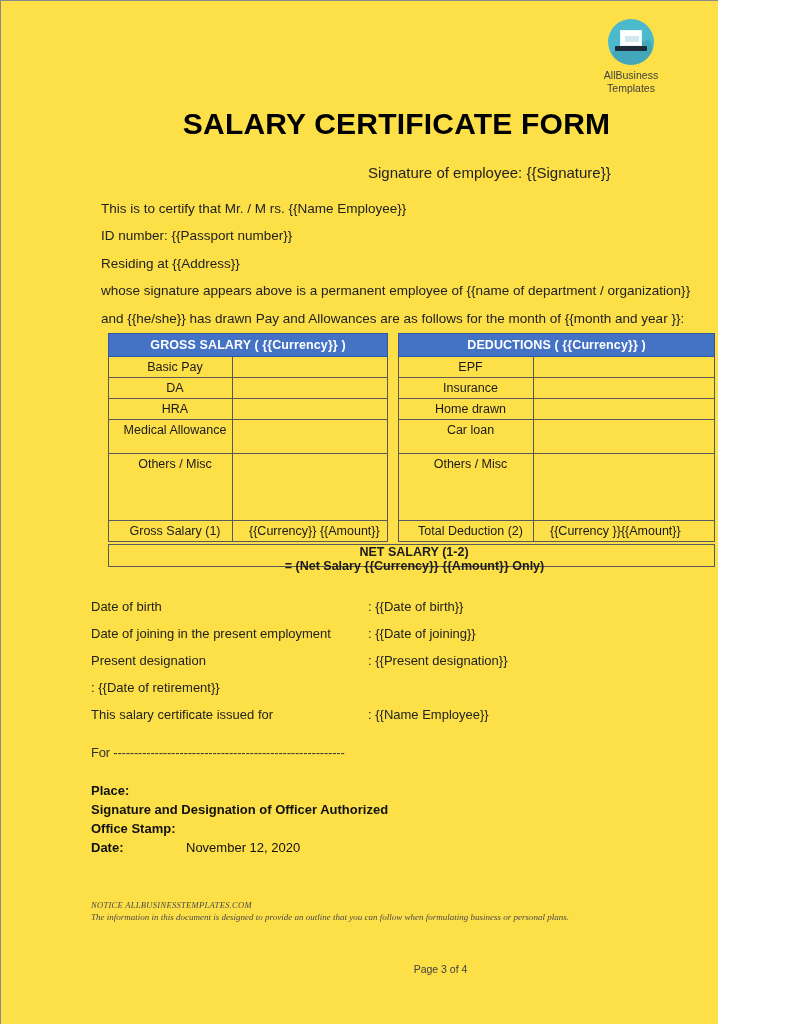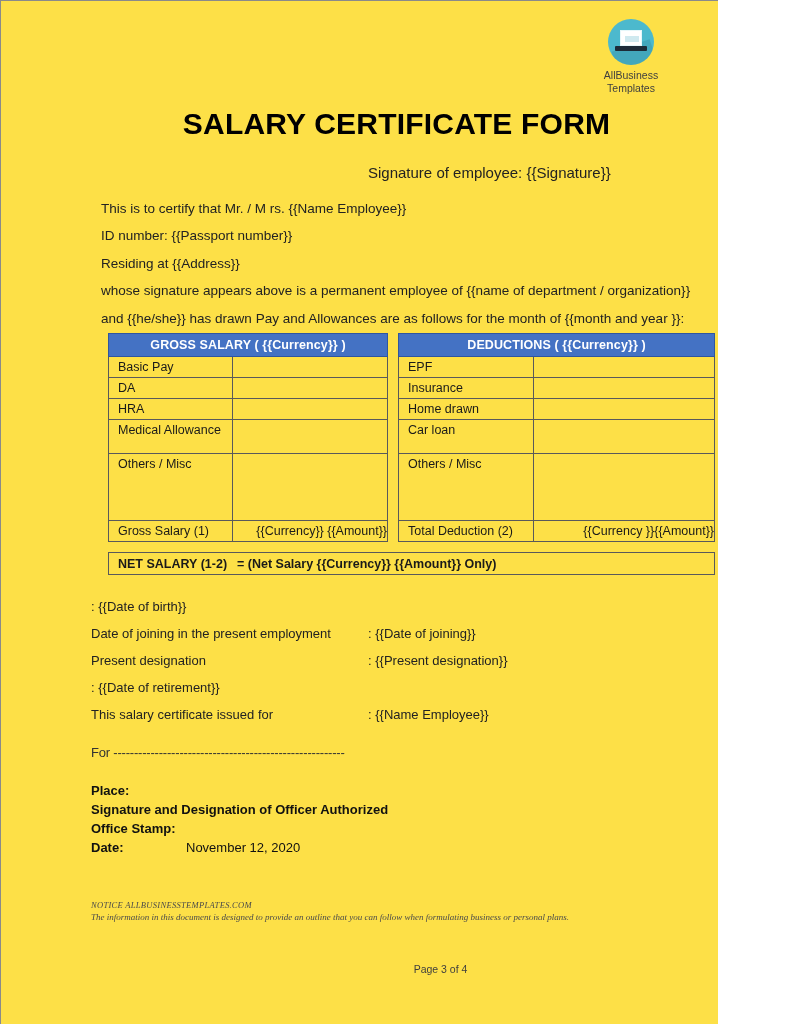--- a/index.html
+++ b/index.html
@@ -134,21 +134,21 @@
     table-layout: fixed;
     font-size: 12.5px;
     color: #1a1a1a;
   }
   table.salary.left  { width: 279px; border-radius: 13px; }
   table.salary.right { width: 316px; }
   table.salary td, table.salary th {
     border: 1px solid #59595b;
     padding: 3px 0 3px 9px;
     vertical-align: top;
-    text-align: left;
+    text-align: center;
     font-weight: normal;
   }
   table.salary th.hdr {
     background: #4472c4;
     color: #ffffff;
     font-weight: bold;
     text-align: center;
     font-size: 12.5px;
     letter-spacing: 0.1px;
     padding: 4px 0;
@@ -158,31 +158,32 @@
   .col-val-l   { width: 155px; }
   .col-label-r { width: 135px; }
   .col-val-r   { width: 181px; }
 
   .r-basic   { height: 18px; }
   .r-da      { height: 18px; }
   .r-hra     { height: 18px; margin-top: 36px; }
   .r-med     { height: 34px; }
   .r-others  { height: 67px; }
   .r-total   { height: 18px; font-weight: bold; }
-  .r-total .amt { font-weight: normal; text-align: right; padding-left: 0; }
+  .r-total .amt { font-weight: normal; text-align: left; padding-left: 16px; }
 
   .net-row {
-    margin-top: 10px;
+    margin-top: 2px;
     width: 607px;
     border: 1px solid #59595b;
     box-sizing: border-box;
     height: 23px;
     display: flex;
     align-items: center;
     font-size: 12.5px;
+    flex-direction: column;
   }
   .net-label {
     font-weight: bold;
     padding-left: 9px;
     width: 122px;
     box-sizing: border-box;
   }
   .net-value {
     font-weight: bold;
     padding-left: 6px;
@@ -355,20 +356,21 @@
     </div>
 
     <div class="net-row">
       <span class="net-label">NET SALARY (1-2)</span>
       <span class="net-value">= (Net Salary  {{Currency}}  {{Amount}}  Only)</span>
     </div>
   </div>
 
   <div class="details">
     <div class="d-row">
+      <span class="d-key">Date of birth</span>
       <span class="d-val">: {{Date of birth}}</span>
     </div>
     <div class="d-row">
       <span class="d-key">Date of joining in the present employment</span>
       <span class="d-val">: {{Date of joining}}</span>
     </div>
     <div class="d-row">
       <span class="d-key">Present designation</span>
       <span class="d-val">:  {{Present designation}}</span>
     </div>

